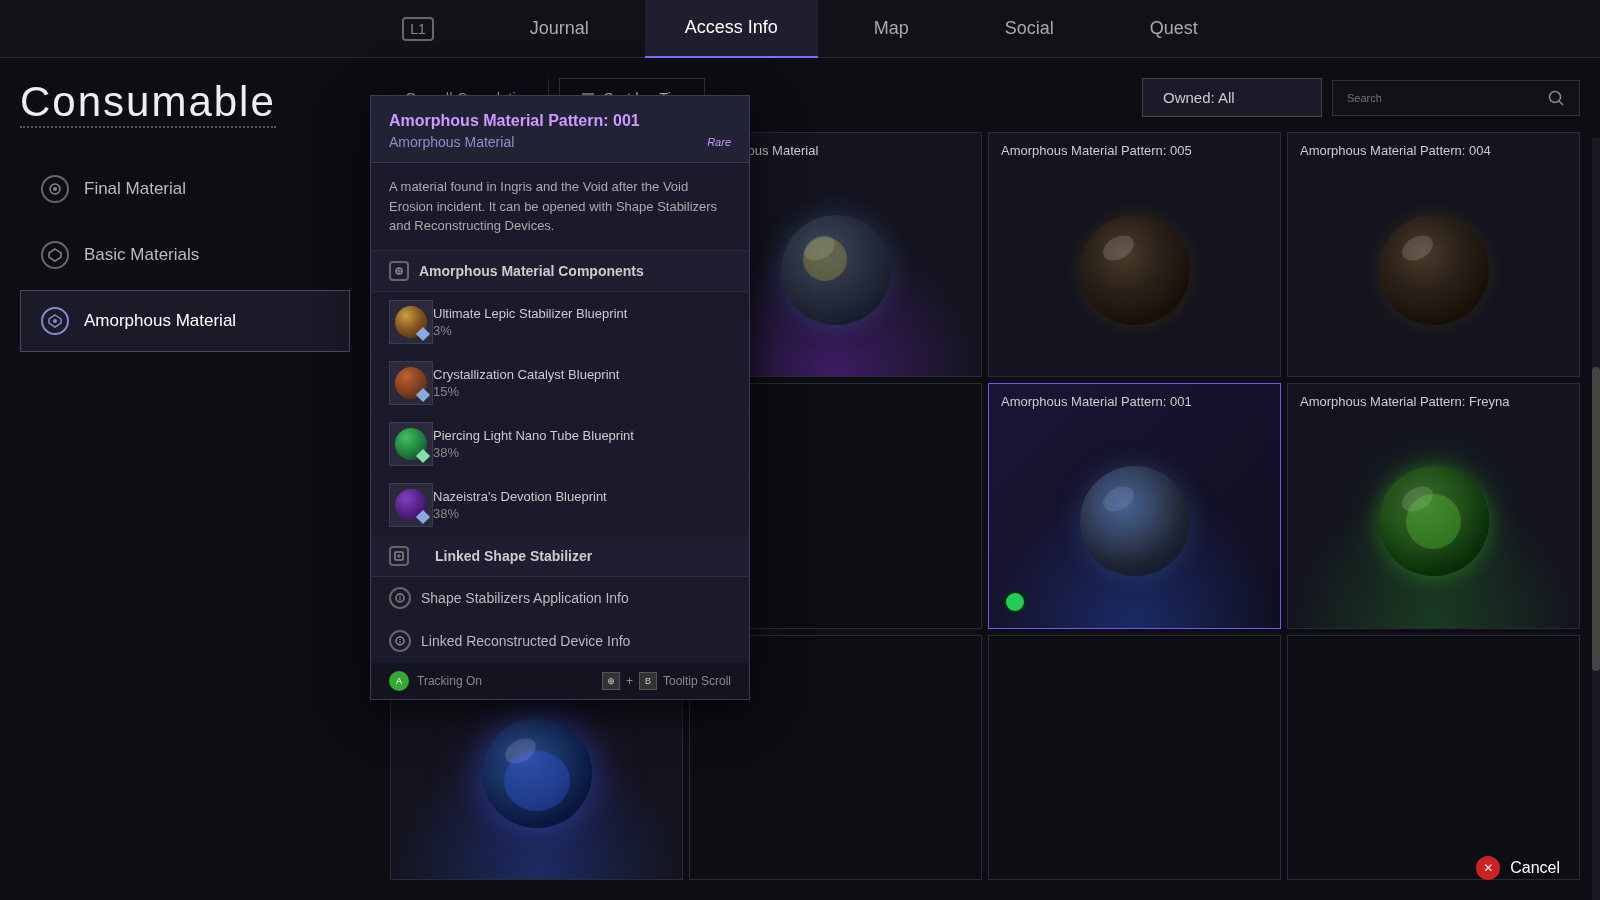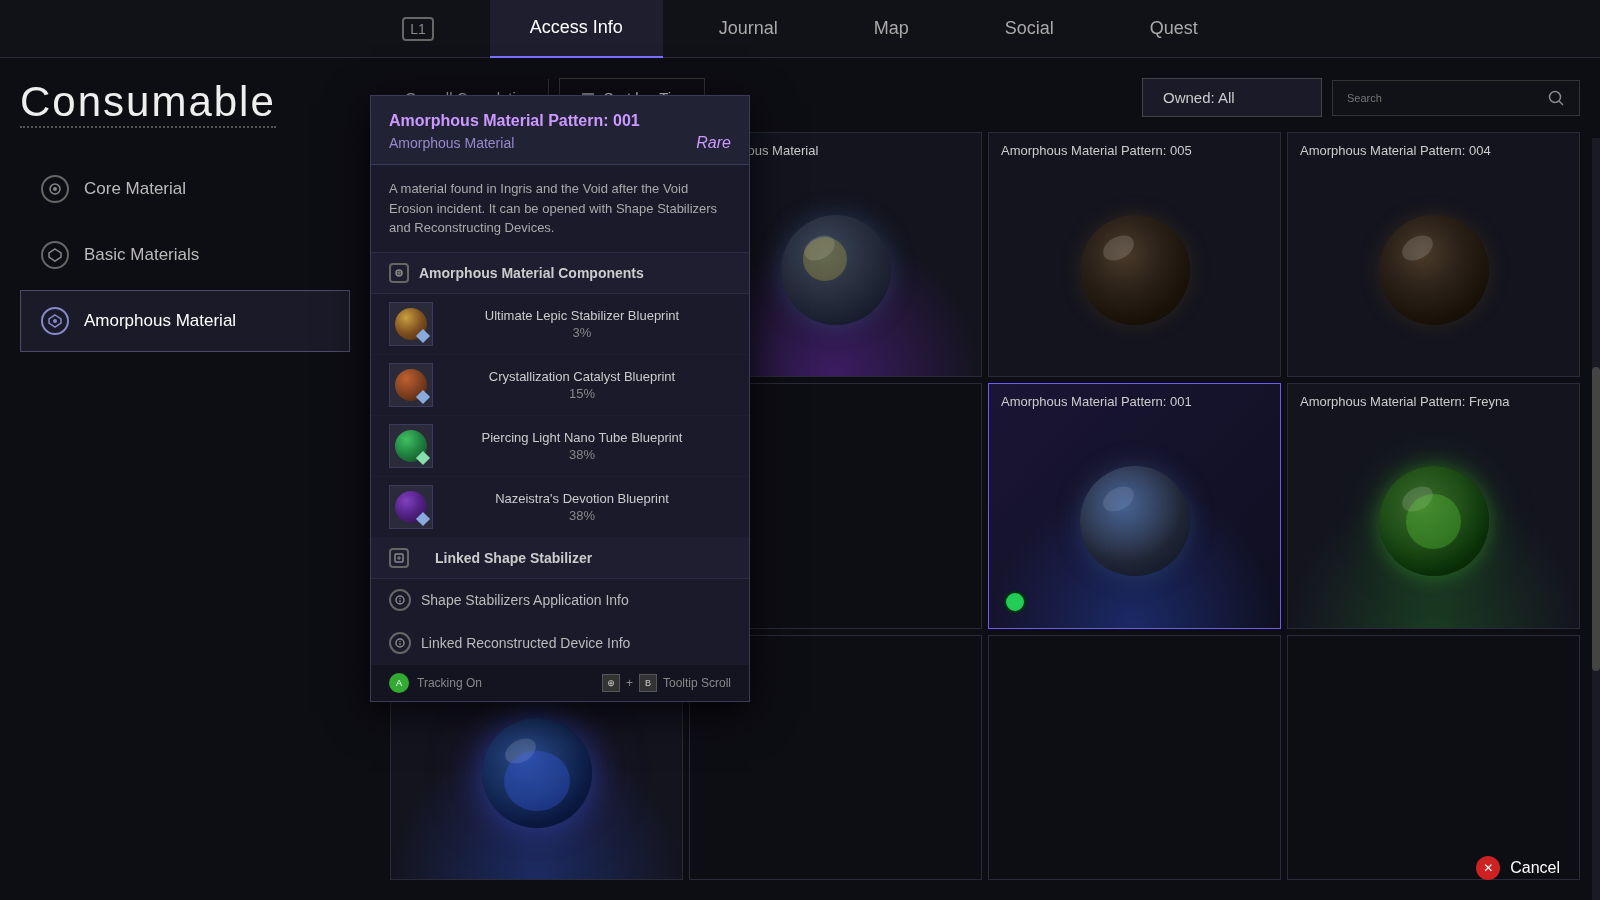--- a/index.html
+++ b/index.html
@@ -317,21 +317,21 @@
     .tooltip-subtitle-row {
       display: flex;
       justify-content: space-between;
       align-items: center;
     }
     .tooltip-subtitle {
       font-size: 14px;
       color: #9988cc;
     }
     .tooltip-rarity {
-      font-size: 16px;
+      font-size: 11px;
       color: #cc99ff;
       font-style: italic;
     }
     .tooltip-desc {
       padding: 14px 18px;
       font-size: 13px;
       color: #aaa;
       line-height: 1.5;
       border-bottom: 1px solid #2a2a40;
     }
@@ -355,21 +355,20 @@
       align-items: center;
       justify-content: center;
       font-size: 10px;
     }
     .component-item {
       display: flex;
       align-items: center;
       gap: 0;
       padding: 8px 18px;
       border-bottom: 1px solid #1e1e2e;
-      text-align: center;
     }
     .component-thumb {
       width: 44px;
       height: 44px;
       background: #2a2a3a;
       border: 1px solid #3a3a5a;
       display: flex;
       align-items: center;
       justify-content: center;
       flex-shrink: 0;
@@ -524,25 +523,25 @@
     }
   </style>
 </head>
 <body>
 
 <nav class="top-nav">
   <div class="nav-items">
     <div class="nav-item">
       <span style="font-size:14px;border:2px solid #666;border-radius:4px;padding:2px 6px;color:#888;">L1</span>
     </div>
+    <div class="nav-item">
+      <span>Journal</span>
+    </div>
     <div class="nav-item active">
       <span>Access Info</span>
-    </div>
-    <div class="nav-item">
-      <span>Journal</span>
     </div>
     <div class="nav-item">
       <span>Map</span>
     </div>
     <div class="nav-item">
       <span>Social</span>
     </div>
     <div class="nav-item">
       <span>Quest</span>
     </div>
@@ -556,21 +555,21 @@
       <span>Consumable</span>
     </h1>
 
     <div class="sidebar-item">
       <div class="sidebar-icon">
         <svg width="14" height="14" viewBox="0 0 14 14">
             <circle cx="7" cy="7" r="5" fill="none" stroke="#888" stroke-width="1.5"></circle>
             <circle cx="7" cy="7" r="2" fill="#888"></circle>
           </svg>
       </div>
-      <span>Core Material</span>
+      <span>Final Material</span>
     </div>
 
     <div class="sidebar-item">
       <div class="sidebar-icon">
         <svg width="14" height="14" viewBox="0 0 14 14">
             <polygon points="7,1 13,5 13,9 7,13 1,9 1,5" fill="none" stroke="#888" stroke-width="1.5"></polygon>
           </svg>
       </div>
       <span>Basic Materials</span>
     </div>

